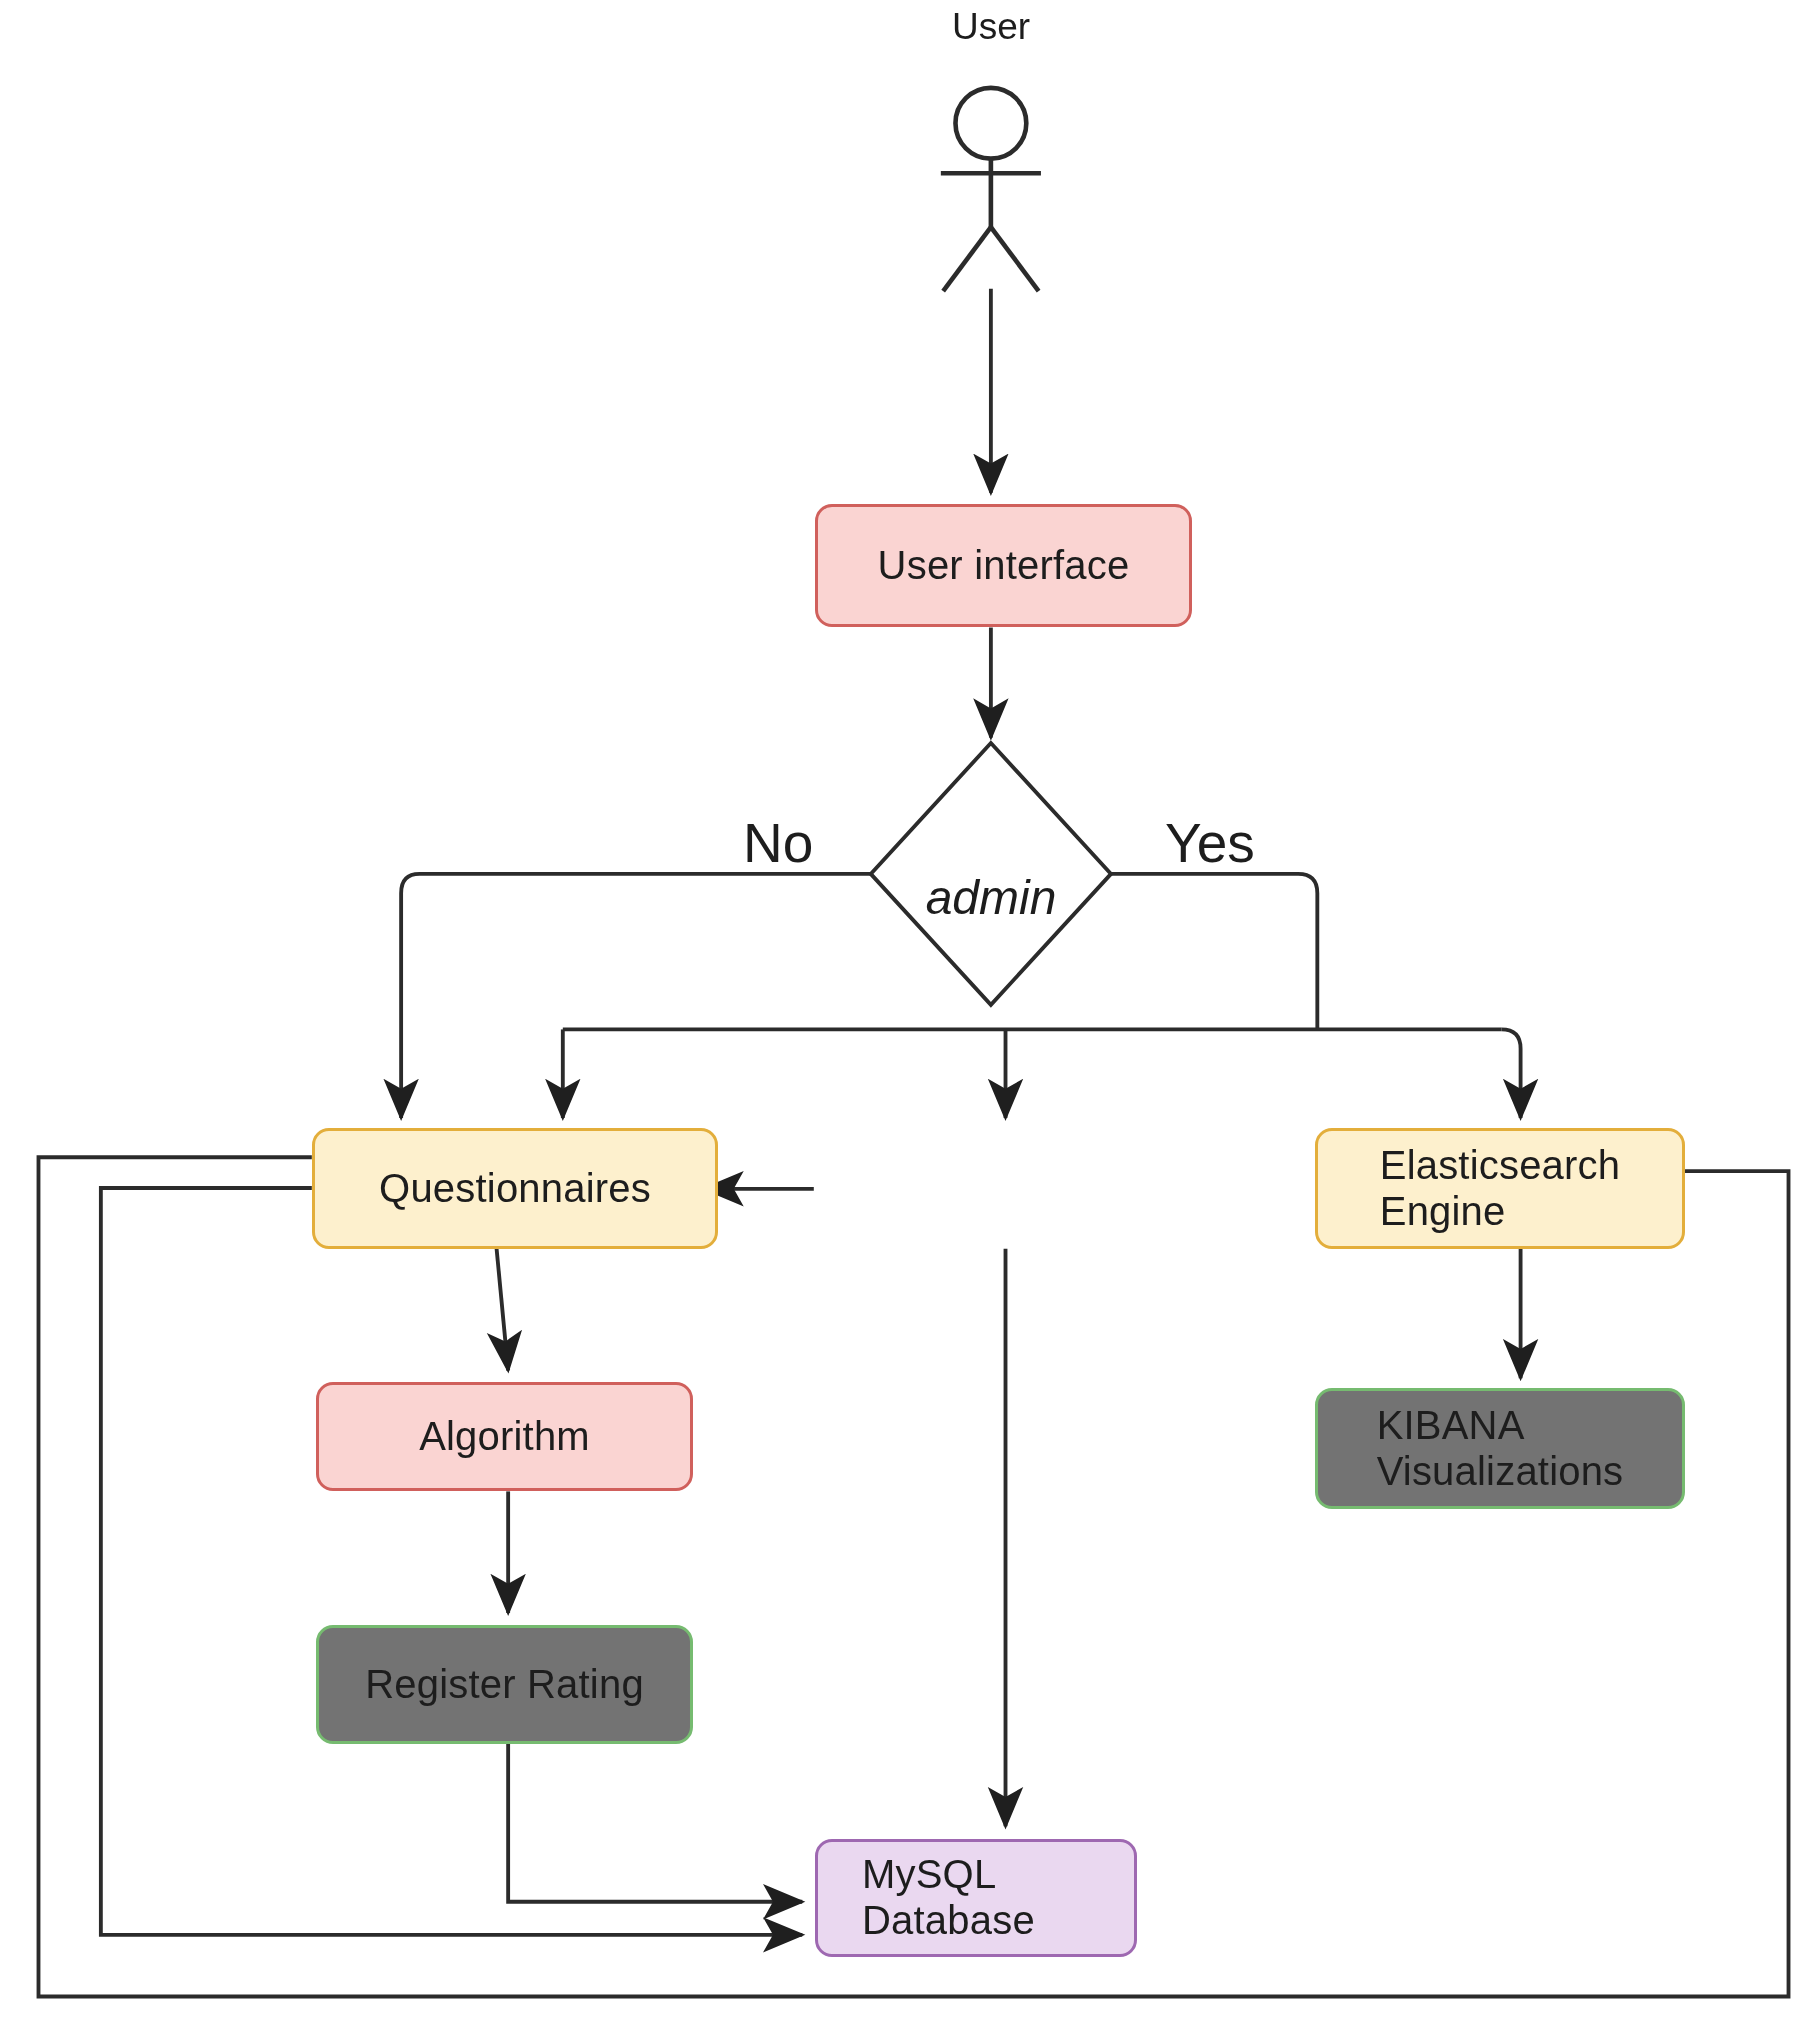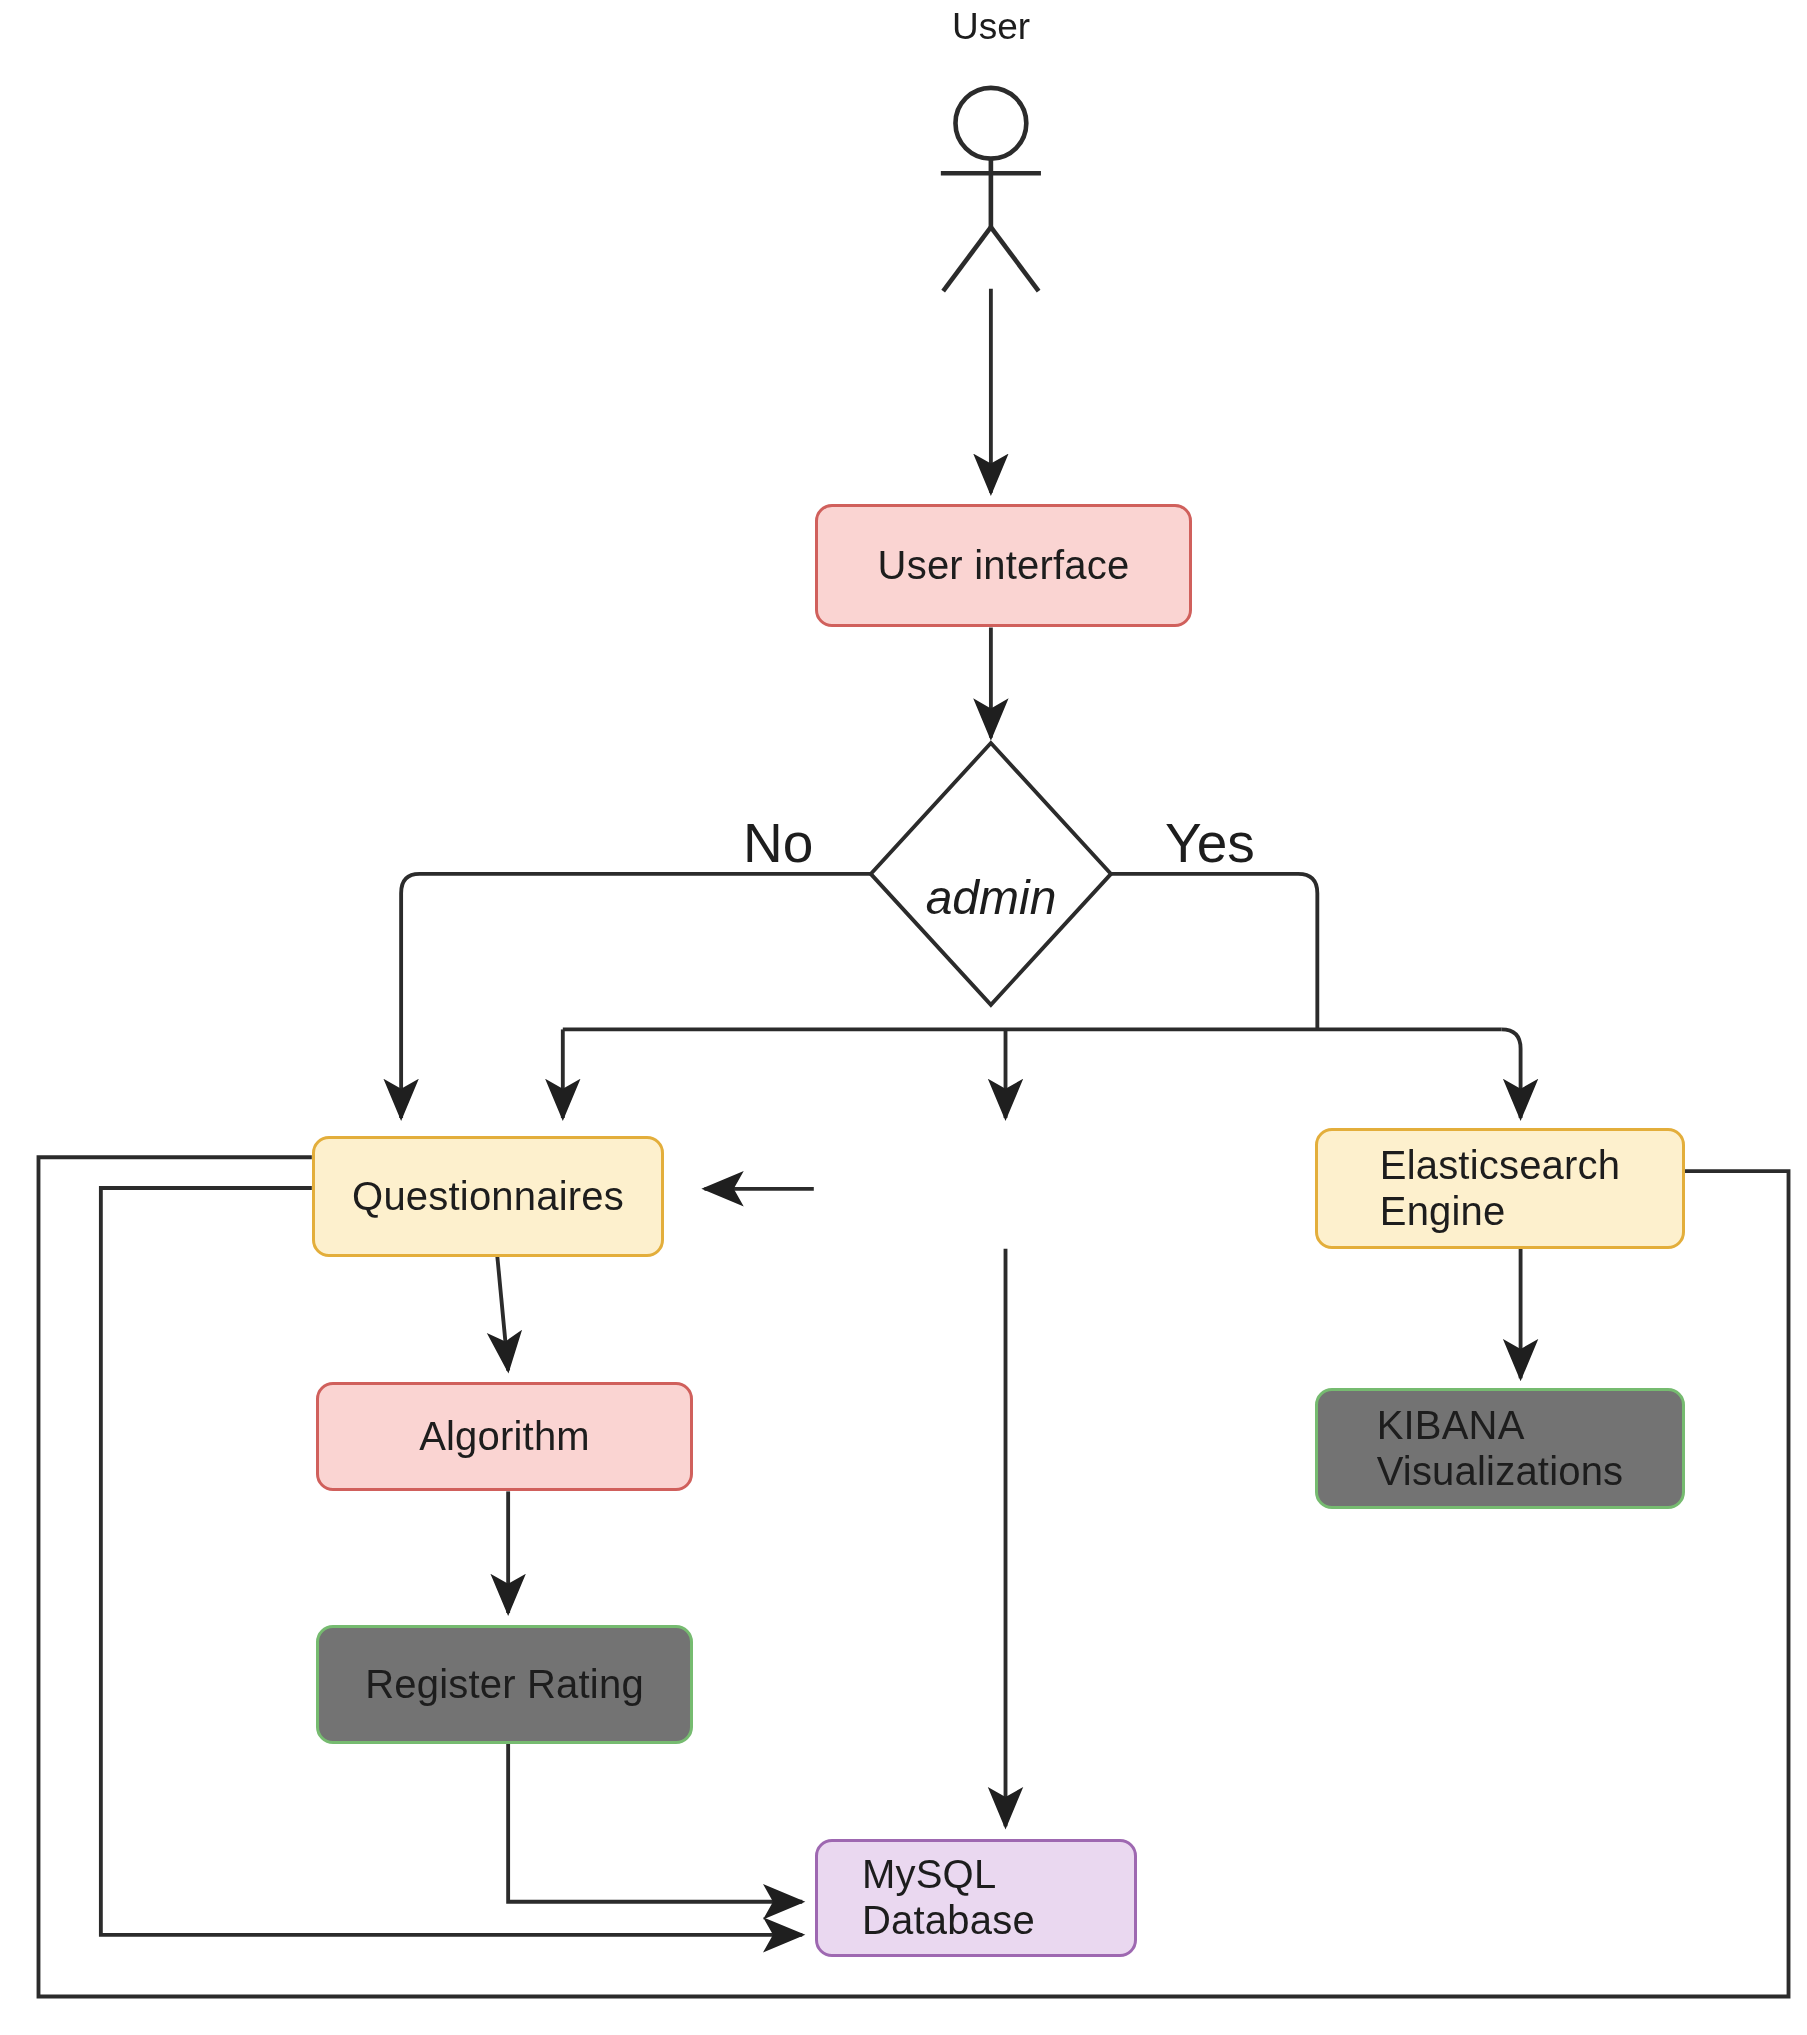--- a/index.html
+++ b/index.html
@@ -127,21 +127,21 @@
   <div class="actor-label" style="left:914px; top:6.2px; width:154px;">User</div>
 
   <div class="diamond-label" style="left:920px; top:870px; width:142px; text-align:center;">admin</div>
 
   <div class="edge-label" style="left:743px; top:811px;">No</div>
 
   <div class="edge-label" style="left:1165px; top:811px;">Yes</div>
 
   <div class="node pink" style="left:815px; top:504px; width:377px; height:123px;">User interface</div>
 
-  <div class="node yellow" style="left:312px; top:1128px; width:352px; height:121px;margin-top:8px;">Questionnaires</div>
+  <div class="node yellow" style="left:312px; top:1128px; width:406px; height:121px;">Questionnaires</div>
 
 
   <div class="node yellow" style="left:1315px; top:1128px; width:370px; height:121px;">Elasticsearch
 Engine</div>
 
   <div class="node pink" style="left:316px; top:1382px; width:377px; height:109px;">Algorithm</div>
 
   <div class="node green" style="left:1315px; top:1388px; width:370px; height:121px;">KIBANA
 Visualizations</div>
 

